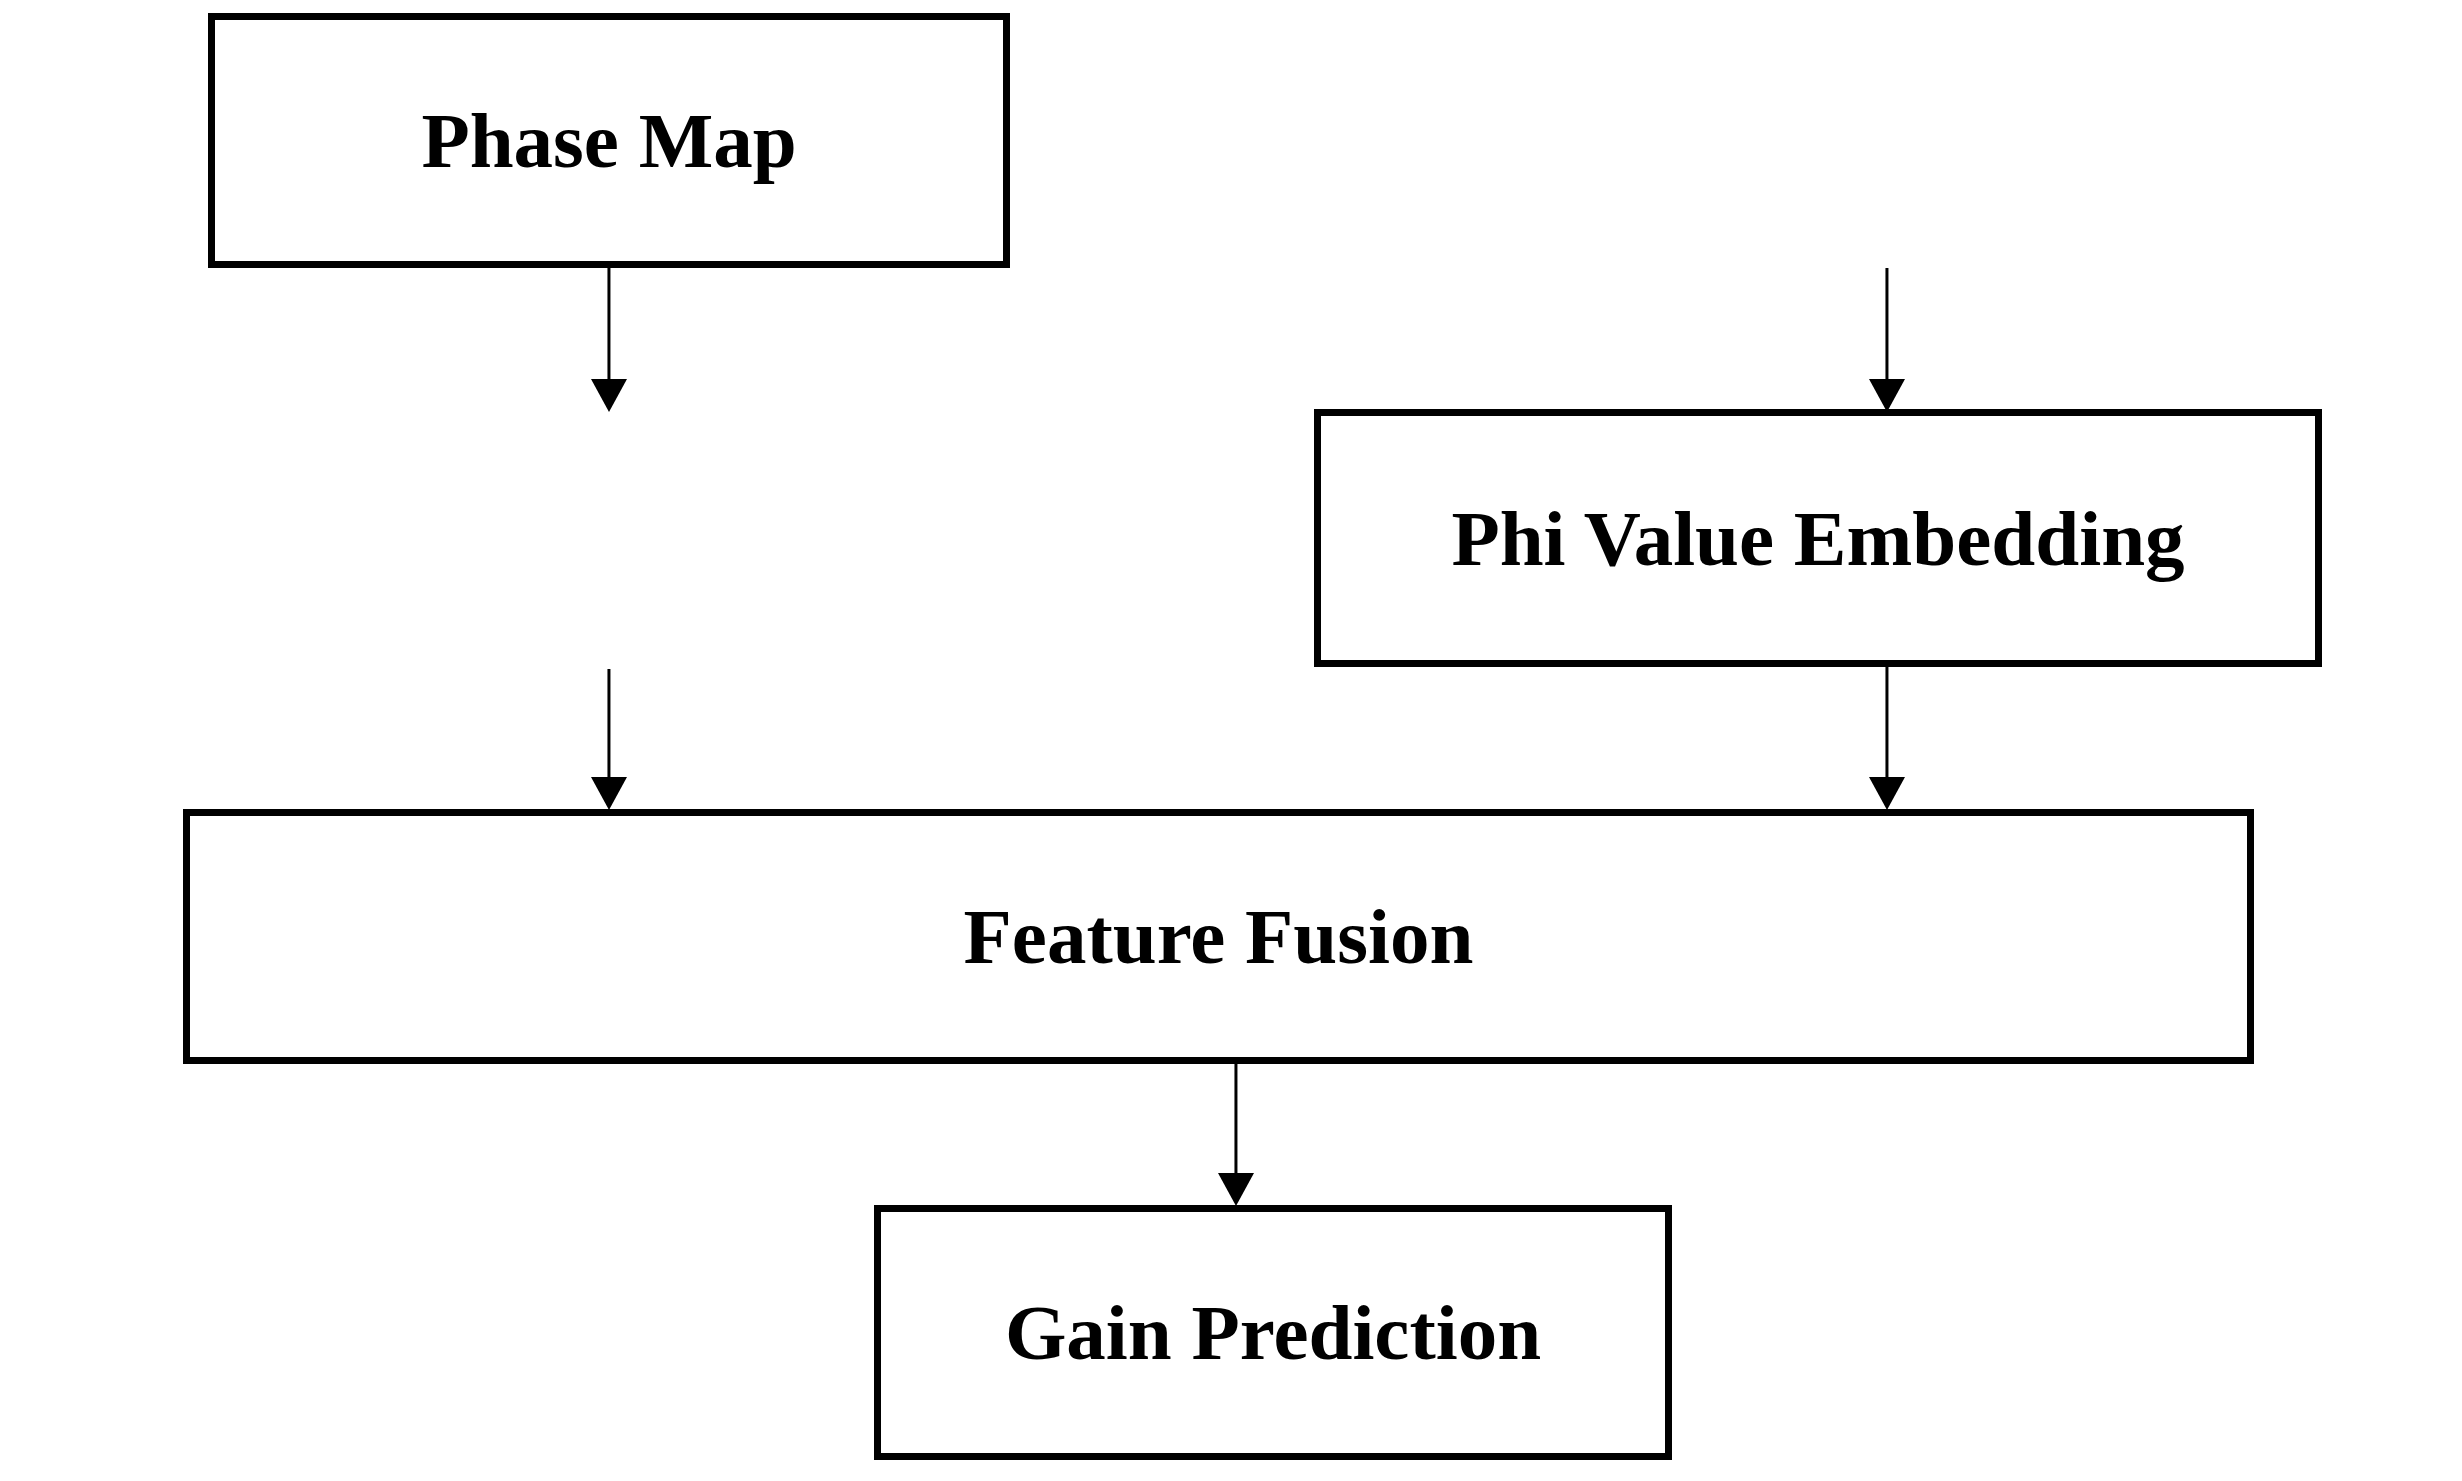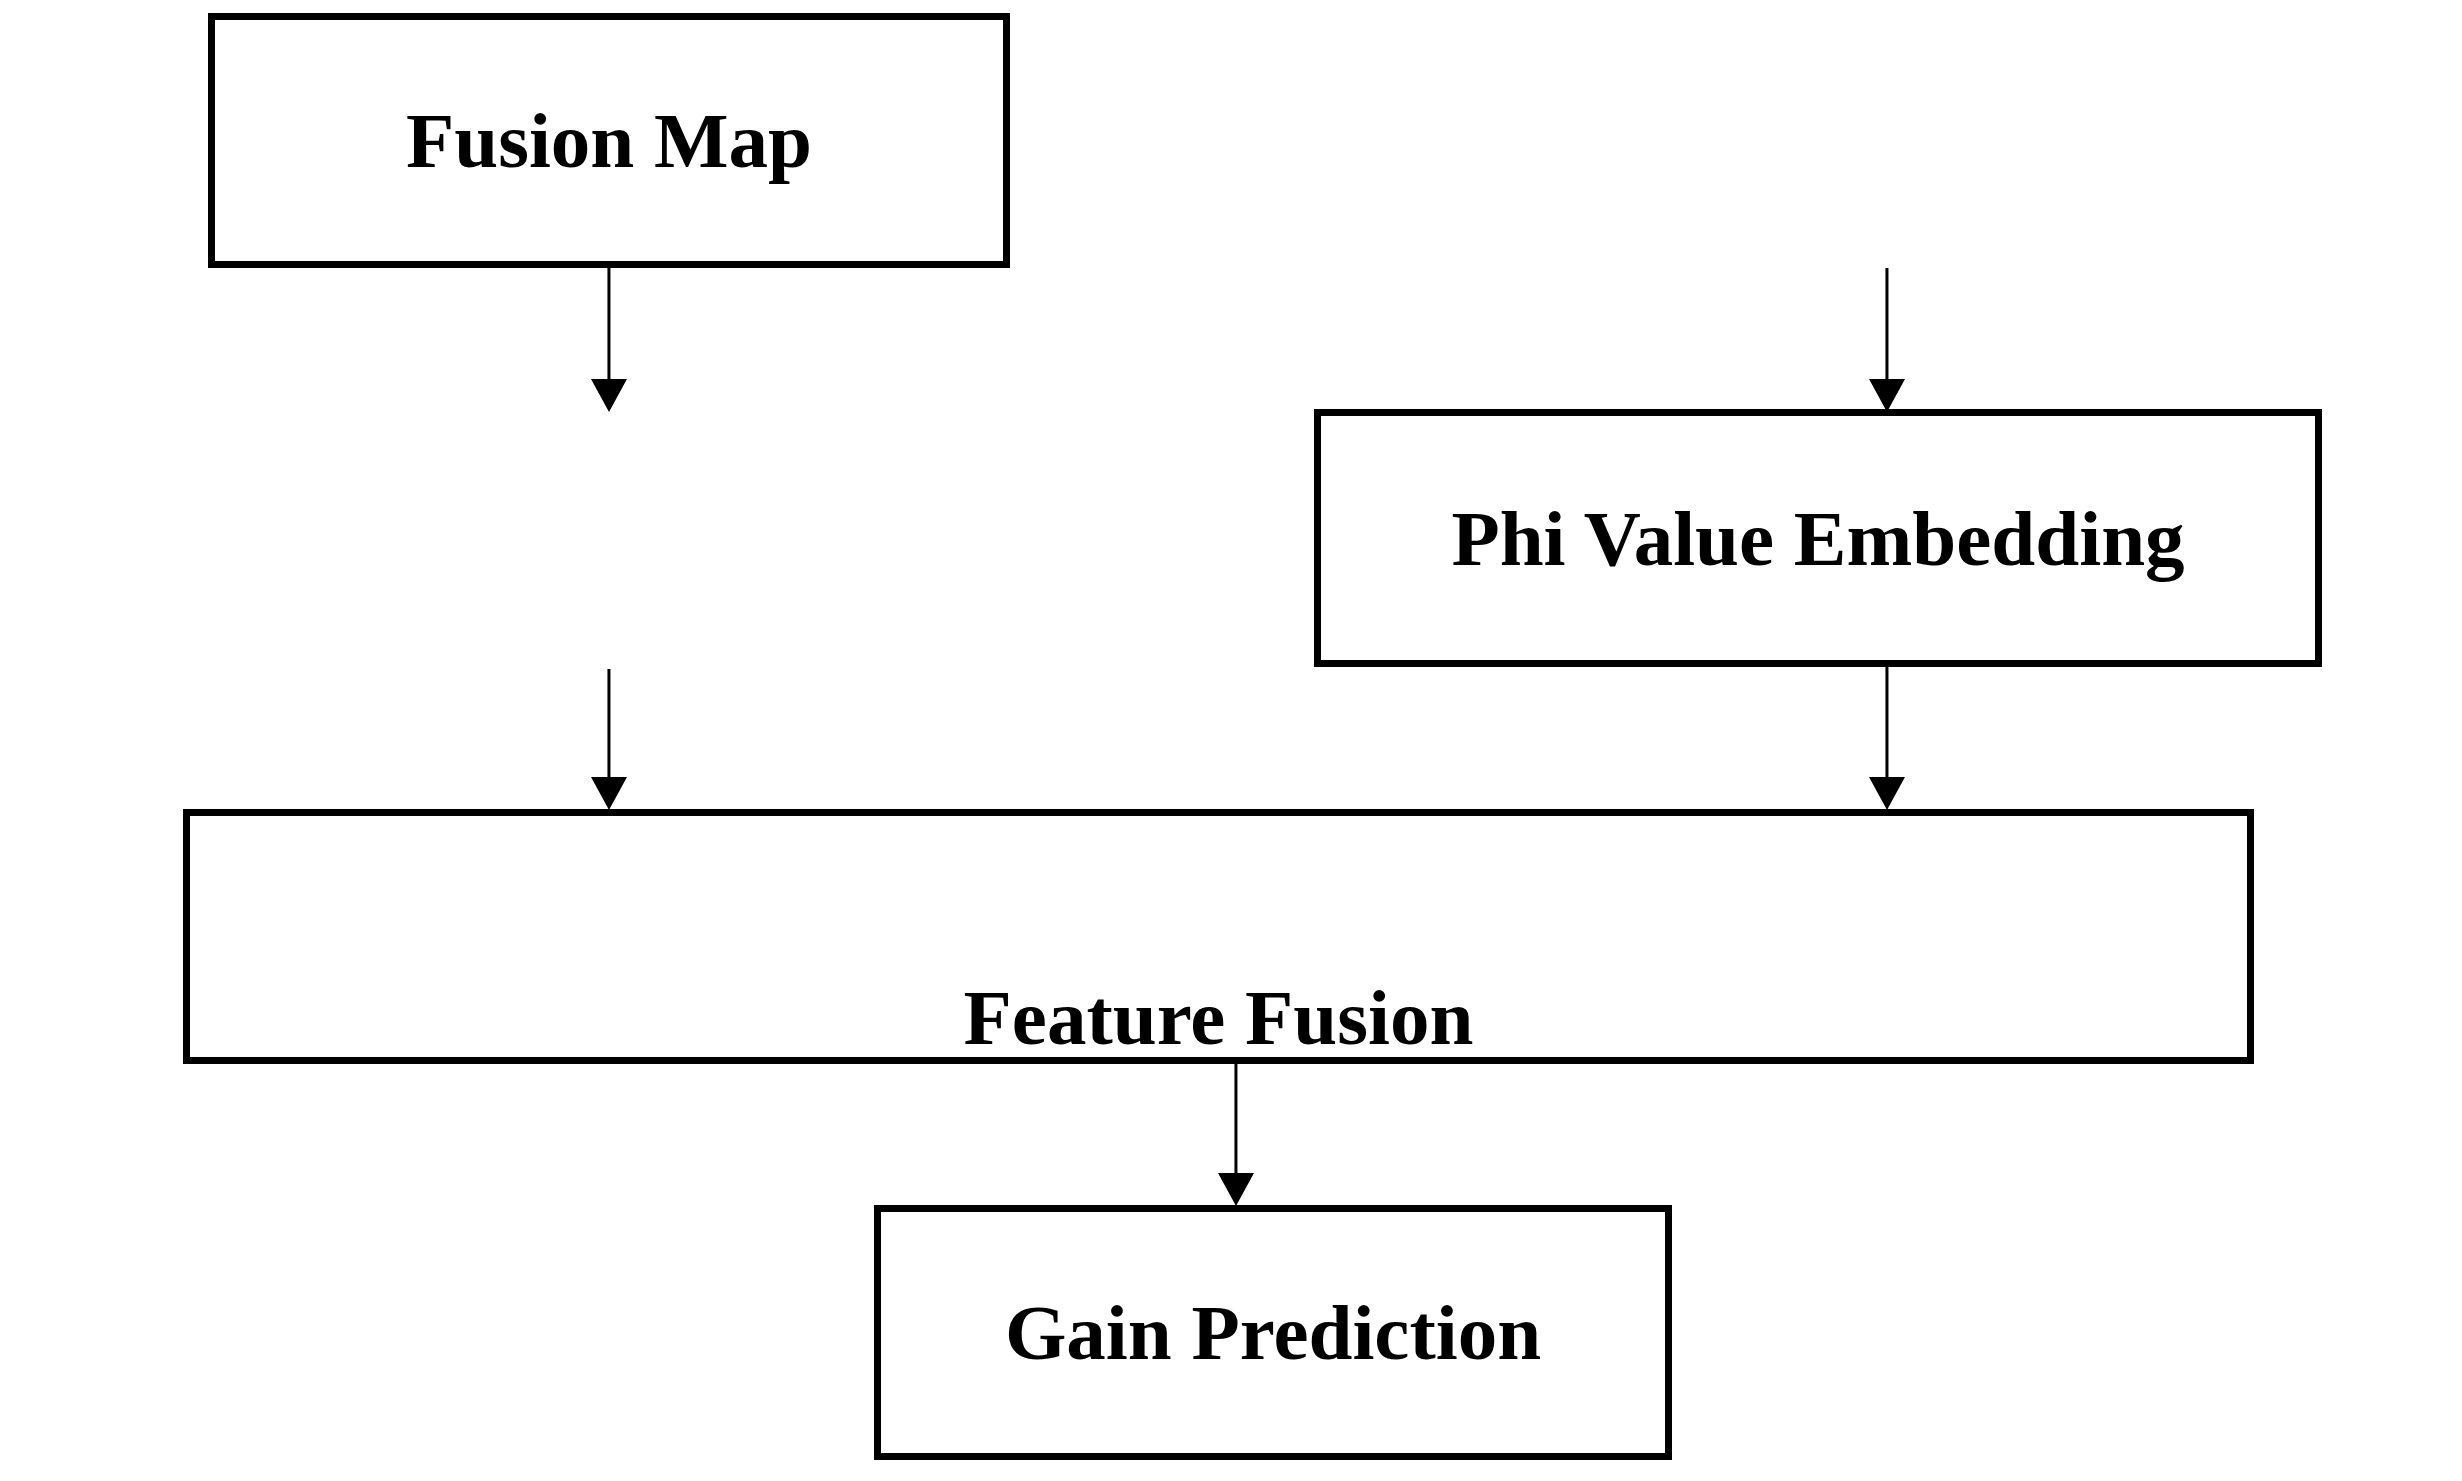--- a/index.html
+++ b/index.html
@@ -31,21 +31,21 @@
     line-height: 1;
     color: #000000;
     white-space: nowrap;
     letter-spacing: 0px;
   }
   
   #box-phase-map { left: 208px;  top: 13.4px;   width: 802px; height: 255px; }
   #box-phi       { left: 1488px; top: 14px;   width: 798px; height: 255px; }
   #box-pmfe      { left: 21px;   top: 411px;  width: 1176px; height: 259px; }
   #box-pve       { left: 1314px; top: 409px;  width: 1008px; height: 258px; }
-  #box-ff        { left: 183px;  top: 809px; width: 2071px; height: 255px; align-items: flex-end; }
+  #box-ff        { left: 183px;  top: 809px; width: 2071px; height: 255px; }
   #box-gp        { left: 874px; top: 1205px; width: 798px; height: 255px; }
 
   .arrow {
     position: absolute;
     width: 36px;
   }
   .arrow .shaft {
     position: absolute;
     left: 50%;
     transform: translateX(-50%);
@@ -70,21 +70,21 @@
   #arrow-3 { left: 591px;  top: 669px;  height: 141px; }
   #arrow-4 { left: 1869px; top: 666px;  height: 144px; }
   #arrow-5 { left: 1218px; top: 1063px; height: 143px; }
 </style>
 </head>
 <body>
 
 <div class="canvas">
 
   <div class="node" id="box-phase-map">
-    <span class="label">Fusion Map</span>
+    <span class="label">Phase Map</span>
   </div>
 
 
 
   <div class="node" id="box-pve">
     <span class="label">Phi Value Embedding</span>
   </div>
 
   <div class="node" id="box-ff">
     <span class="label">Feature Fusion</span>

